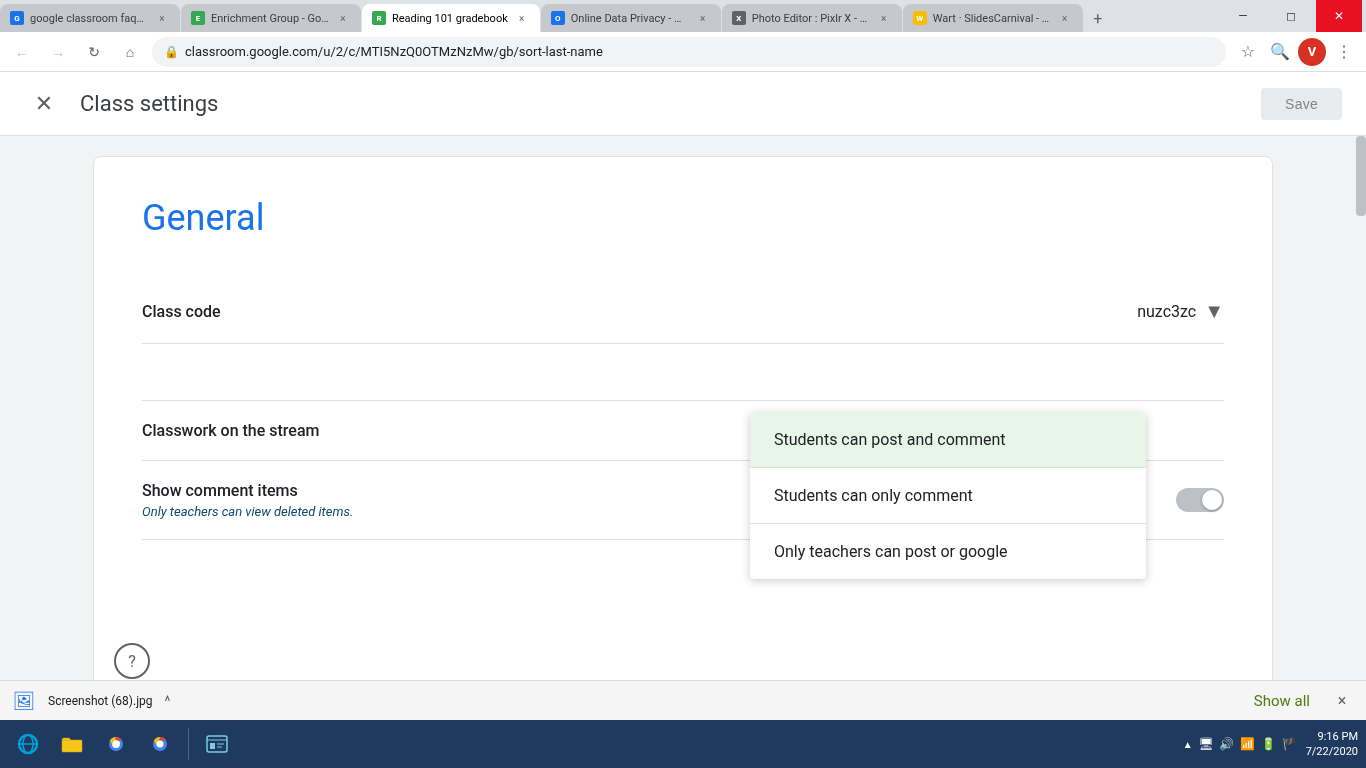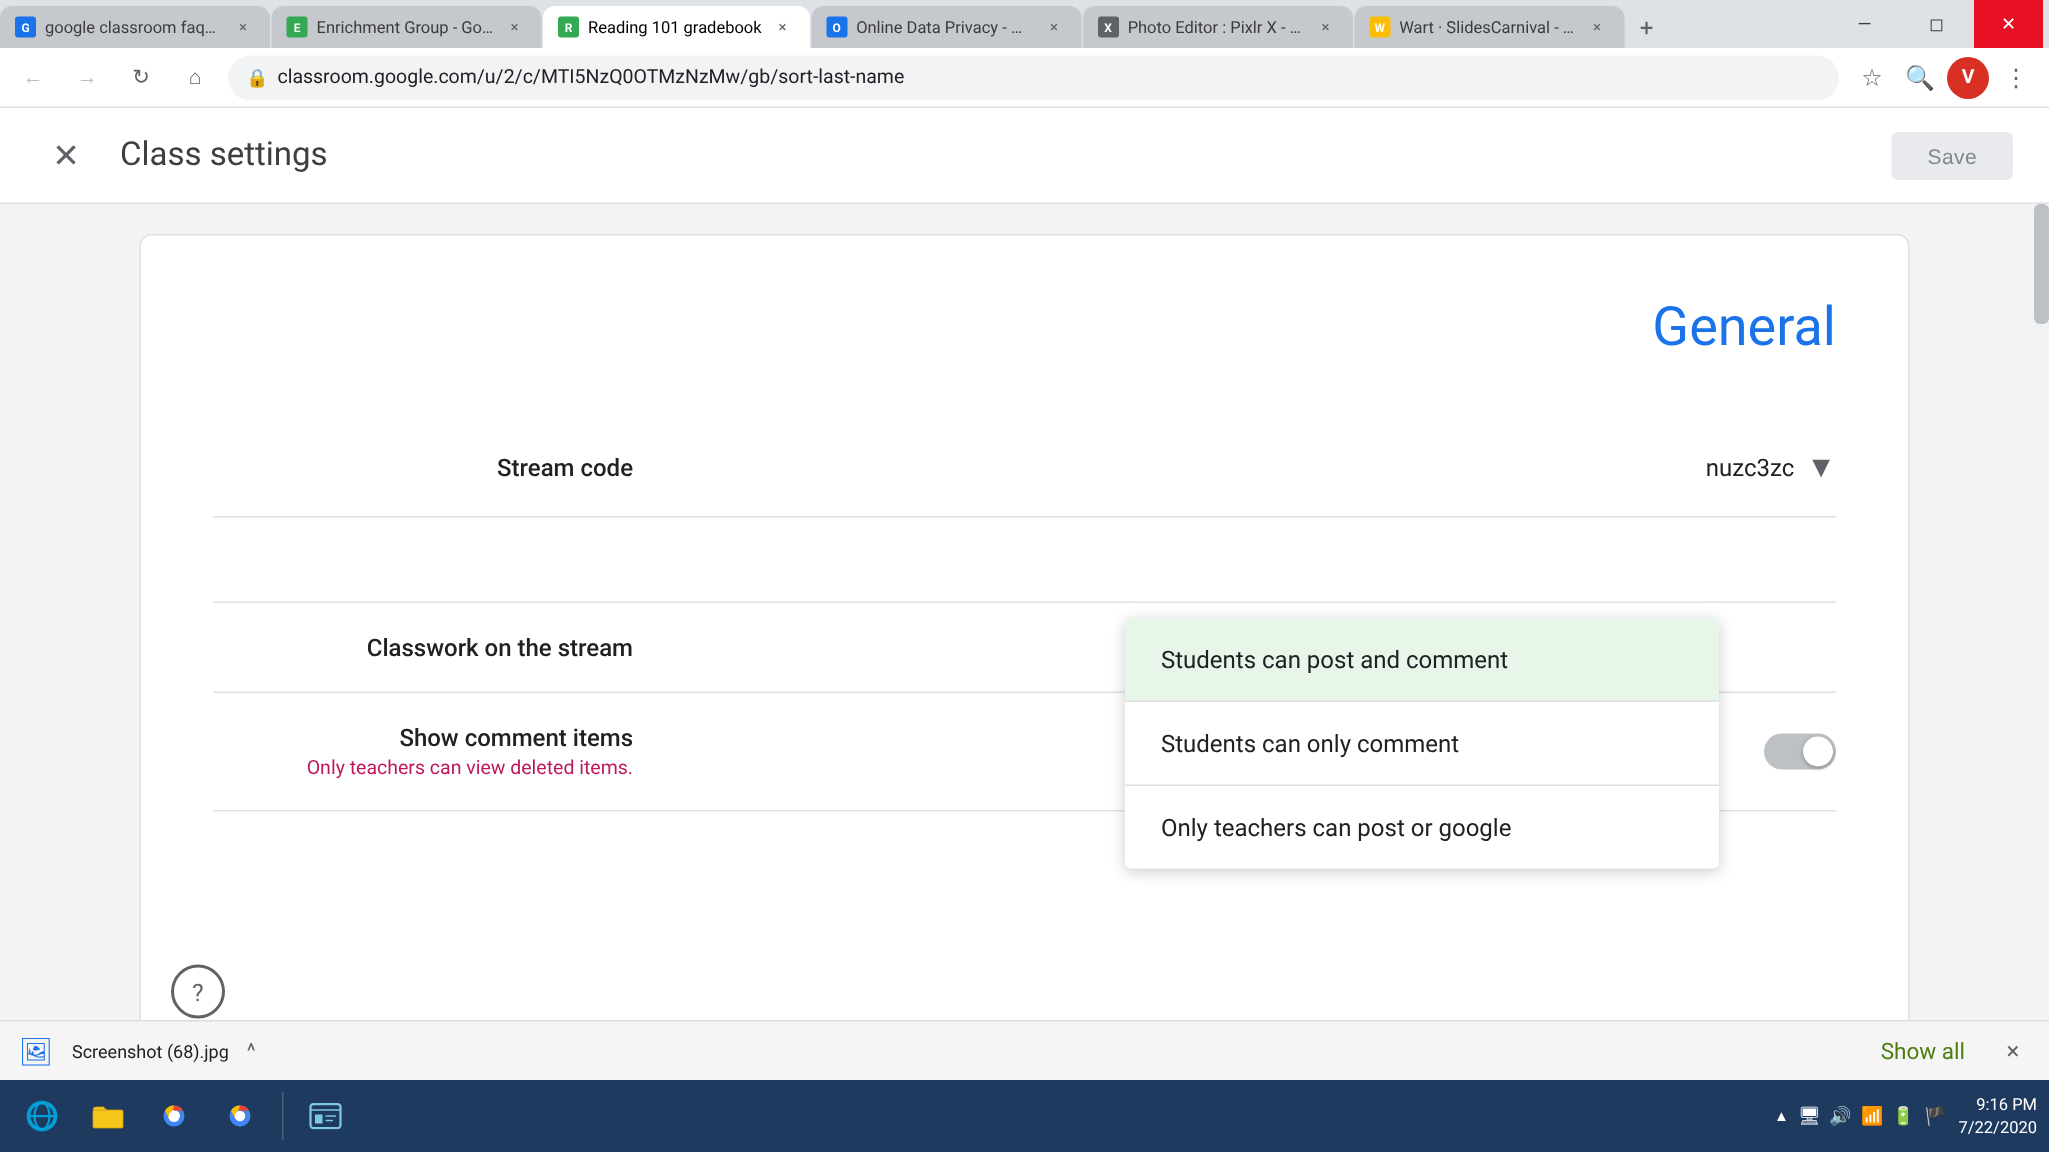--- a/index.html
+++ b/index.html
@@ -219,21 +219,20 @@
     }
 
     
     .settings-card {
       background: #ffffff;
       width: 1180px;
       border-radius: 8px;
       border: 1px solid #e0e0e0;
       padding: 40px 48px;
       position: relative;
-      text-align: right;
     }
 
     .section-title {
       font-size: 36px;
       color: #1a73e8;
       font-weight: 400;
       margin-bottom: 40px;
     }
 
     .setting-row {
@@ -247,23 +246,24 @@
 
     .setting-label {
       font-size: 16px;
       color: #202124;
       font-weight: 500;
       width: 280px;
       flex-shrink: 0;
     }
     .setting-label-sub {
       font-size: 13px;
-      color: #be185d;
+      color: #0c4a6e;
       font-weight: 400;
       margin-top: 4px;
+      font-style: italic;
     }
 
     .setting-control {
       flex: 1;
       display: flex;
       align-items: center;
       justify-content: flex-end;
     }
 
     
@@ -570,21 +570,21 @@
     <span class="app-title">Class settings</span>
     <button class="save-btn">Save</button>
   </div>
 
   <div class="main-area">
     <div class="settings-card">
 
       <h1 class="section-title">General</h1>
 
       <div class="setting-row">
-        <div class="setting-label">Stream code</div>
+        <div class="setting-label">Class code</div>
         <div class="setting-control">
           <div class="class-code-control">
             <span>nuzc3zc</span>
             <span class="dropdown-arrow">▼</span>
           </div>
         </div>
       </div>
 
       <div class="setting-row">
         <div class="setting-control">

